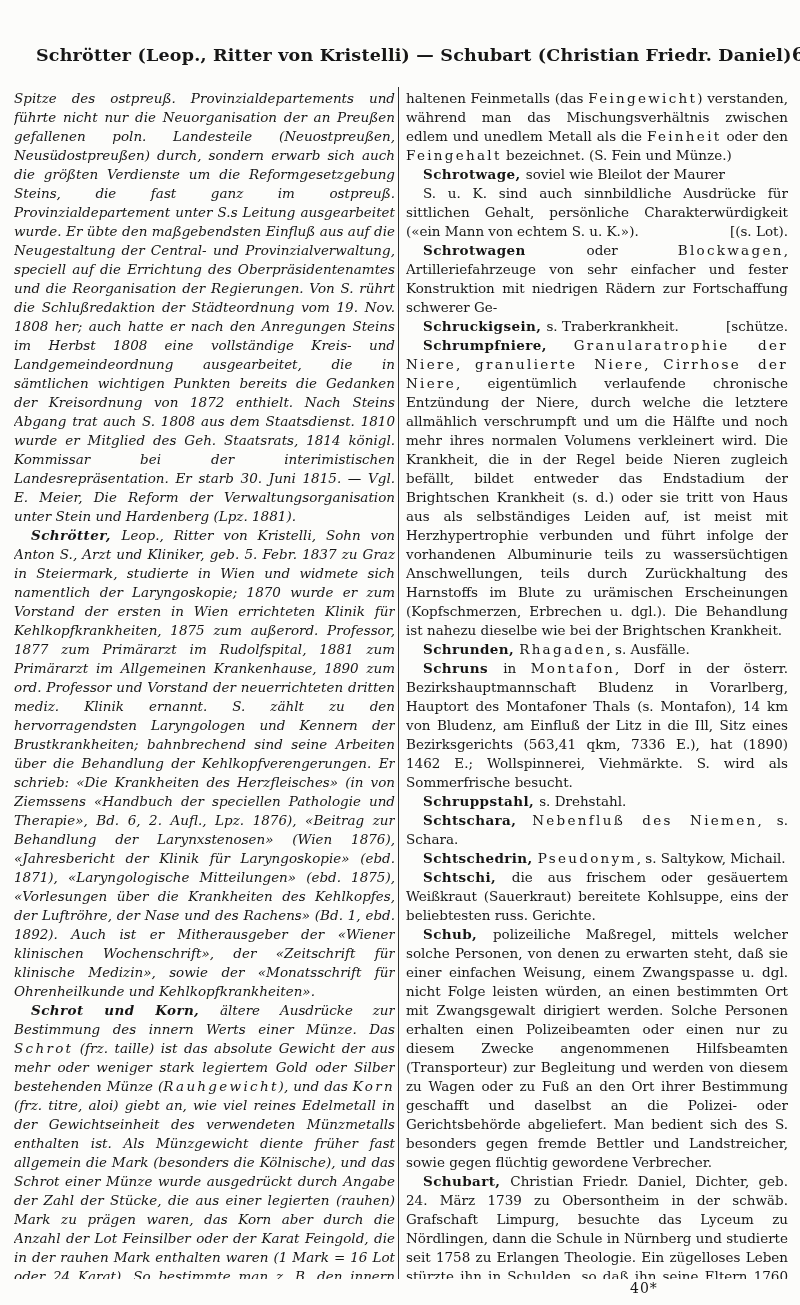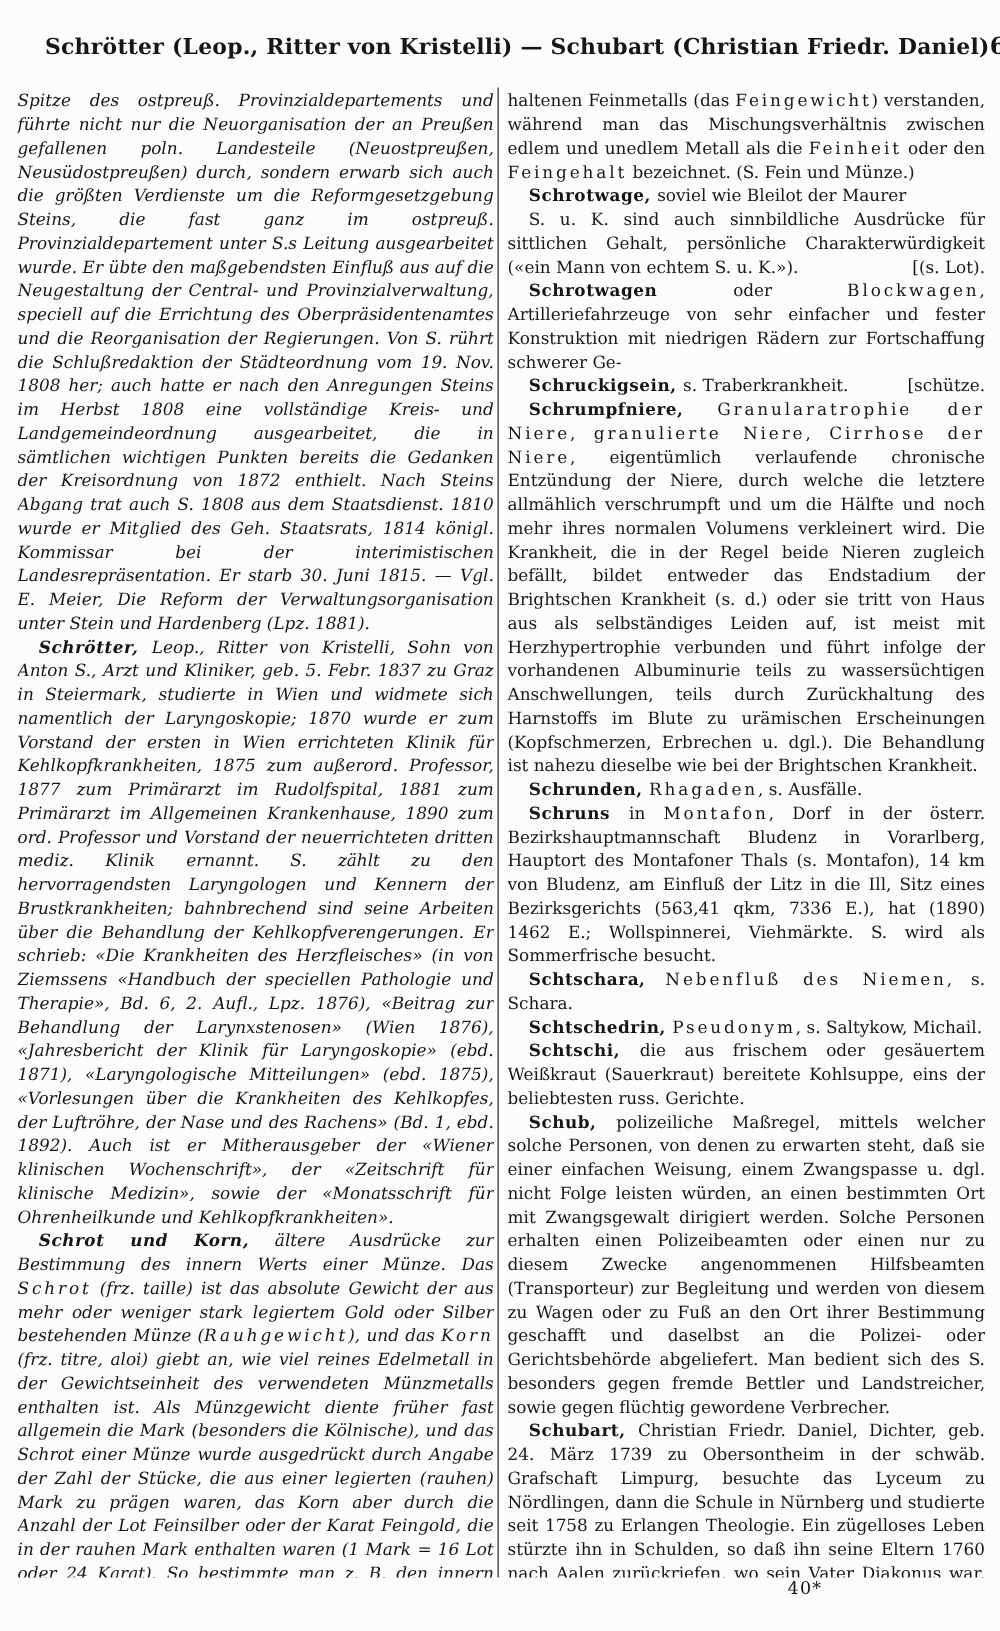--- a/index.html
+++ b/index.html
@@ -4,21 +4,21 @@
 <style>
   html,body{margin:0;padding:0;}
   body{
     width:800px;height:1305px;
     background:#fcfcfa;
     font-family:"DejaVu Serif","Liberation Serif",serif;
     color:#161616;
     position:relative;
     overflow:hidden;
   }
-  .page{position:absolute;inset:0;}
+  .page{position:absolute;inset:0;margin-top:17px;}
   .page-header{
     position:absolute;top:26px;left:36px;right:30px;
     display:flex;align-items:baseline;
     font-weight:bold;font-size:17.5px;letter-spacing:0.2px;
     white-space:nowrap;
   }
   .header-title{flex:1;text-align:center;}
   .header-page-number{width:52px;text-align:right;font-size:19px;}
   .text-column{
     position:absolute;top:72px;height:1190px;overflow:hidden;
@@ -60,20 +60,21 @@
     </div>
   <div class="text-column col-right">
       <p class="par"><span class="run-n">haltenen Feinmetalls (das </span><span class="run-sp">Feingewicht</span><span class="run-n">) verstanden, während man das Mischungsverhältnis zwischen edlem und unedlem Metall als die </span><span class="run-sp">Feinheit</span><span class="run-n"> oder den </span><span class="run-sp">Feingehalt</span><span class="run-n"> bezeichnet. (S. Fein und Münze.)</span></p>
       <p class="par indent"><span class="run-b">Schrotwage, </span><span class="run-n">soviel wie Bleilot der Maurer</span></p>
       <p class="par indent"><span class="run-n">S. u. K. sind auch sinnbildliche Ausdrücke für sittlichen Gehalt, persönliche Charakterwürdigkeit («ein Mann von echtem S. u. K.»). </span><span class="run-br">[(s. Lot).</span></p>
       <p class="par indent"><span class="run-b">Schrotwagen </span><span class="run-n">oder </span><span class="run-sp">Blockwagen</span><span class="run-n">, Artilleriefahrzeuge von sehr einfacher und fester Konstruktion mit niedrigen Rädern zur Fortschaffung schwerer Ge-</span></p>
       <p class="par indent"><span class="run-b">Schruckigsein, </span><span class="run-n">s. Traberkrankheit. </span><span class="run-br">[schütze.</span></p>
       <p class="par indent"><span class="run-b">Schrumpfniere, </span><span class="run-sp">Granularatrophie der Niere</span><span class="run-n">, </span><span class="run-sp">granulierte Niere</span><span class="run-n">, </span><span class="run-sp">Cirrhose der Niere</span><span class="run-n">, eigentümlich verlaufende chronische Entzündung der Niere, durch welche die letztere allmählich verschrumpft und um die Hälfte und noch mehr ihres normalen Volumens verkleinert wird. Die Krankheit, die in der Regel beide Nieren zugleich befällt, bildet entweder das Endstadium der Brightschen Krankheit (s. d.) oder sie tritt von Haus aus als selbständiges Leiden auf, ist meist mit Herzhypertrophie verbunden und führt infolge der vorhandenen Albuminurie teils zu wassersüchtigen Anschwellungen, teils durch Zurückhaltung des Harnstoffs im Blute zu urämischen Erscheinungen (Kopfschmerzen, Erbrechen u. dgl.). Die Behandlung ist nahezu dieselbe wie bei der Brightschen Krankheit.</span></p>
       <p class="par indent"><span class="run-b">Schrunden, </span><span class="run-sp">Rhagaden</span><span class="run-n">, s. Ausfälle.</span></p>
       <p class="par indent"><span class="run-b">Schruns </span><span class="run-n">in </span><span class="run-sp">Montafon</span><span class="run-n">, Dorf in der österr. Bezirkshauptmannschaft Bludenz in Vorarlberg, Hauptort des Montafoner Thals (s. Montafon), 14 km von Bludenz, am Einfluß der Litz in die Ill, Sitz eines Bezirksgerichts (563,41 qkm, 7336 E.), hat (1890) 1462 E.; Wollspinnerei, Viehmärkte. S. wird als Sommerfrische besucht.</span></p>
+      <p class="par indent"><span class="run-b">Schruppstahl, </span><span class="run-n">s. Drehstahl.</span></p>
       <p class="par indent"><span class="run-b">Schtschara, </span><span class="run-sp">Nebenfluß des Niemen</span><span class="run-n">, s. Schara.</span></p>
       <p class="par indent"><span class="run-b">Schtschedrin, </span><span class="run-sp">Pseudonym</span><span class="run-n">, s. Saltykow, Michail.</span></p>
       <p class="par indent"><span class="run-b">Schtschi, </span><span class="run-n">die aus frischem oder gesäuertem Weißkraut (Sauerkraut) bereitete Kohlsuppe, eins der beliebtesten russ. Gerichte.</span></p>
       <p class="par indent"><span class="run-b">Schub, </span><span class="run-n">polizeiliche Maßregel, mittels welcher solche Personen, von denen zu erwarten steht, daß sie einer einfachen Weisung, einem Zwangspasse u. dgl. nicht Folge leisten würden, an einen bestimmten Ort mit Zwangsgewalt dirigiert werden. Solche Personen erhalten einen Polizeibeamten oder einen nur zu diesem Zwecke angenommenen Hilfsbeamten (Transporteur) zur Begleitung und werden von diesem zu Wagen oder zu Fuß an den Ort ihrer Bestimmung geschafft und daselbst an die Polizei- oder Gerichtsbehörde abgeliefert. Man bedient sich des S. besonders gegen fremde Bettler und Landstreicher, sowie gegen flüchtig gewordene Verbrecher.</span></p>
       <p class="par indent"><span class="run-b">Schubart, </span><span class="run-n">Christian Friedr. Daniel, Dichter, geb. 24. März 1739 zu Obersontheim in der schwäb. Grafschaft Limpurg, besuchte das Lyceum zu Nördlingen, dann die Schule in Nürnberg und studierte seit 1758 zu Erlangen Theologie. Ein zügelloses Leben stürzte ihn in Schulden, so daß ihn seine Eltern 1760 nach Aalen zurückriefen, wo sein Vater Diakonus war. S. suchte nun als Hauslehrer und durch Predigen für dortige Geistliche seinen Lebensunterhalt zu verdienen. 1763 wurde er Präceptor in Geißlingen. Musikalisch hochbegabt, wurde er 1769 Musikdirektor und Organist in Ludwigsburg, überließ sich aber immer größern Ausschweifungen; wegen satir. Ausfälle und einer Parodie der Litanei</span></p>
     </div>
 
   <div class="footer-signature">40*</div>
 
 </div>

